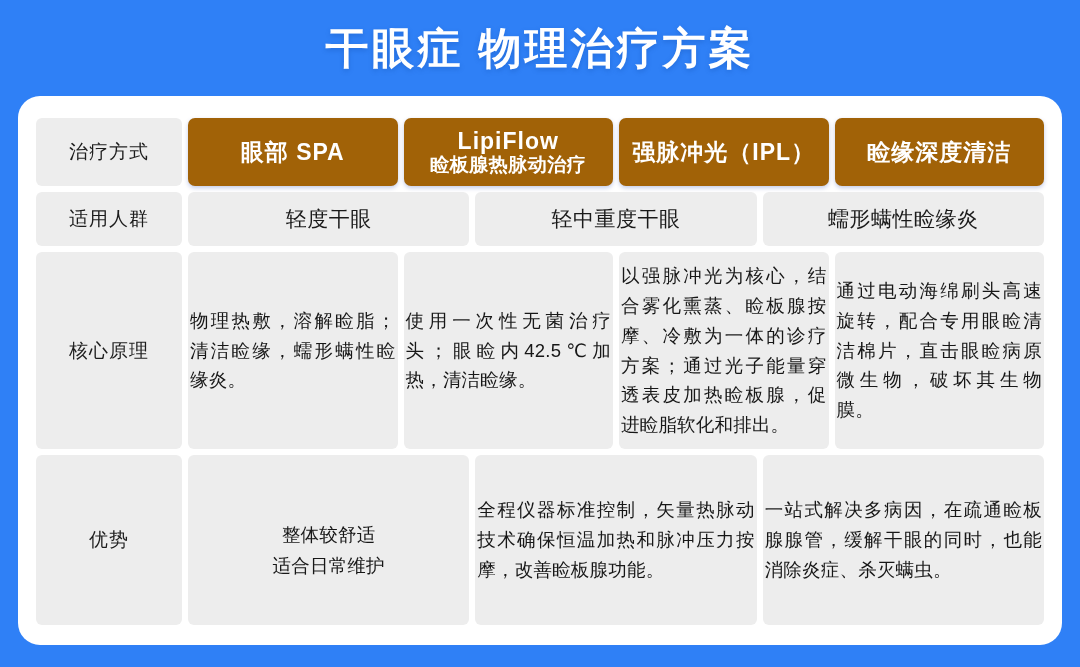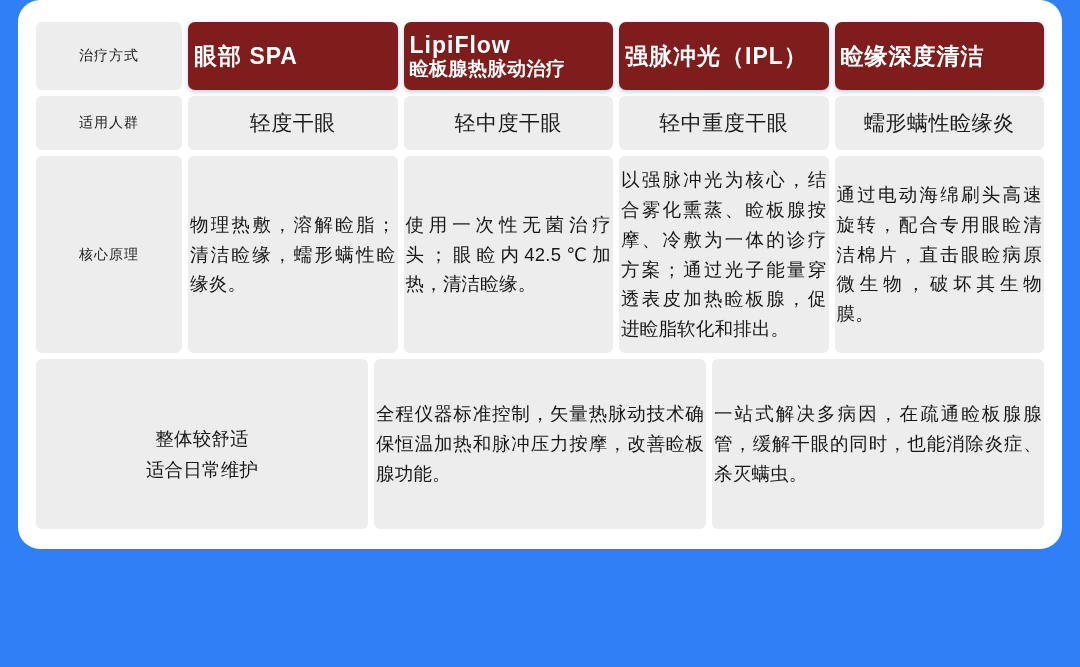--- a/index.html
+++ b/index.html
@@ -88,31 +88,32 @@
     overflow: hidden;
   }
 
   
   .col-label { flex: 0 0 146px; }
   .col-data  { flex: 1 1 0; }
 
   
   .cell.label {
     justify-content: center;
-    font-size: 14px;
+    font-size: 19px;
     font-weight: 500;
     letter-spacing: 1px;
     color: #1c1c1c;
   }
 
   
   .cell.head {
-    background: #7f1d1d;
+    background: #a16207;
     color: #ffffff;
     justify-content: center;
+    text-align: center;
     font-weight: bold;
     border-radius: 7px;
     line-height: 1.14;
     padding: 4px 6px;
     box-shadow: 0 2px 4px rgba(21, 52, 165, 0.25);
   }
 
   .cell.head .head-inner {
     display: block;
     width: 100%;
@@ -155,20 +156,23 @@
     white-space: pre-line;
     line-height: 1.7;
     margin-top: 20px;
   }
 </style>
 </head>
 <body>
 
 <div class="poster">
 
+  <div class="title-bar">
+    <h1 class="poster-title">干眼症 物理治疗方案</h1>
+  </div>
 
   <div class="card">
     <div class="table">
 
       <div class="row row-header">
         <div class="cell label col-label">治疗方式</div>
 
         <div class="cell head col-data single">
           <span class="head-inner">
             <span class="head-line1">眼部 SPA</span>
@@ -192,21 +196,20 @@
           <span class="head-inner">
             <span class="head-line1">睑缘深度清洁</span>
           </span>
         </div>
       </div>
 
       <div class="row row-audience">
         <div class="cell label col-label">适用人群</div>
 
         <div class="cell audience-val col-data">轻度干眼</div>
-        <div class="cell audience-val col-data">轻中度干眼</div>
         <div class="cell audience-val col-data">轻中重度干眼</div>
         <div class="cell audience-val col-data">蠕形螨性睑缘炎</div>
       </div>
 
       <div class="row row-principle">
         <div class="cell label col-label">核心原理</div>
 
         <div class="cell para col-data">
           <span class="txt">物理热敷，溶解睑脂；清洁睑缘，蠕形螨性睑缘炎。</span>
         </div>
@@ -215,20 +218,21 @@
         </div>
         <div class="cell para col-data">
           <span class="txt">以强脉冲光为核心，结合雾化熏蒸、睑板腺按摩、冷敷为一体的诊疗方案；通过光子能量穿透表皮加热睑板腺，促进睑脂软化和排出。</span>
         </div>
         <div class="cell para col-data">
           <span class="txt">通过电动海绵刷头高速旋转，配合专用眼睑清洁棉片，直击眼睑病原微生物，破坏其生物膜。</span>
         </div>
       </div>
 
       <div class="row row-benefit">
+        <div class="cell label col-label">优势</div>
 
         <div class="cell para centered col-data">
           <span class="txt">整体较舒适
 适合日常维护</span>
         </div>
         <div class="cell para col-data">
           <span class="txt">全程仪器标准控制，矢量热脉动技术确保恒温加热和脉冲压力按摩，改善睑板腺功能。</span>
         </div>
         <div class="cell para col-data">
           <span class="txt">一站式解决多病因，在疏通睑板腺腺管，缓解干眼的同时，也能消除炎症、杀灭螨虫。</span>

